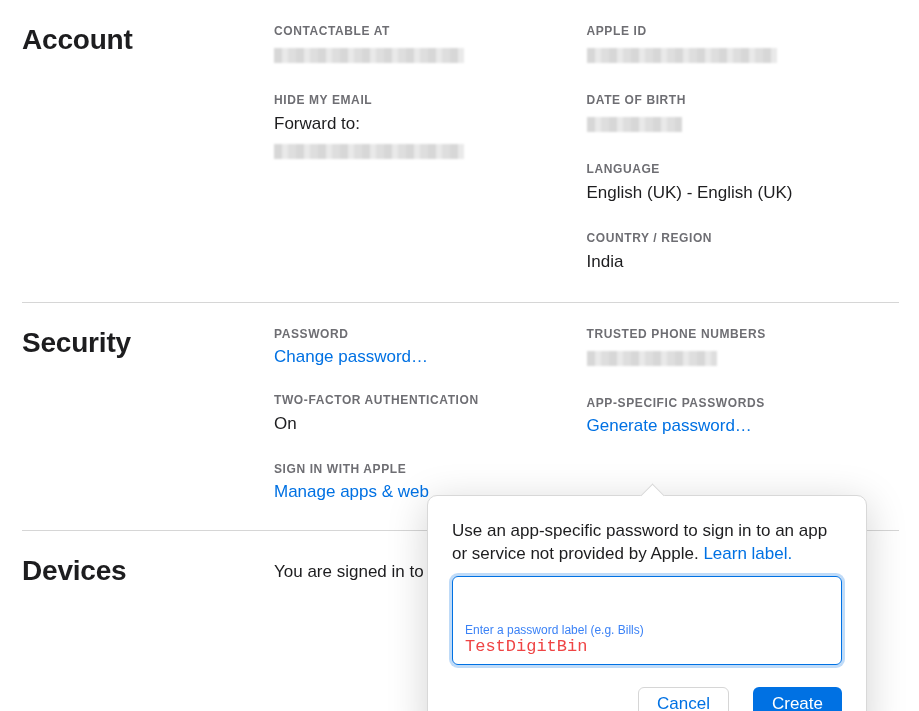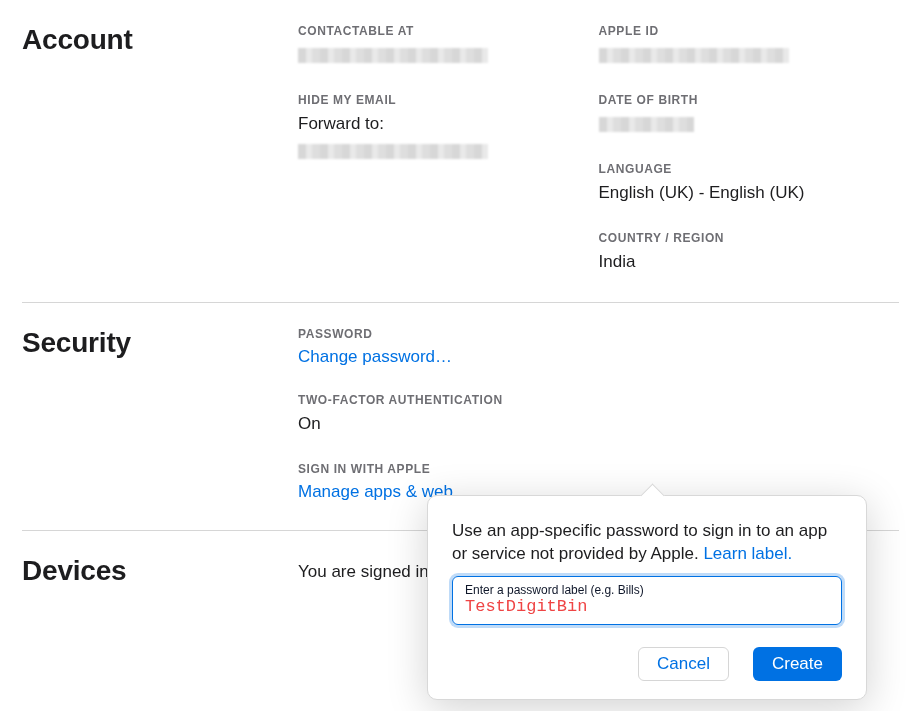--- a/index.html
+++ b/index.html
@@ -8,21 +8,20 @@
     background: #fff;
     color: #1d1d1f;
     width: 919px;
     height: 711px;
     overflow: hidden;
     position: relative;
   }
   .section {
     display: flex;
     padding: 24px 20px 28px 22px;
-    gap: 24px;
   }
   .section + .section {
     border-top: 1px solid #d6d6d6;
     margin-left: 22px;
     margin-right: 20px;
     padding-left: 0;
     padding-right: 0;
   }
   .section-title {
     width: 252px;
@@ -115,21 +114,22 @@
   }
   .input-wrap {
     border: 1px solid #0071e3;
     border-radius: 6px;
     box-shadow: 0 0 0 3px rgba(0,113,227,0.25);
     padding: 6px 12px 8px 12px;
     margin-bottom: 22px;
   }
   .input-label {
     font-size: 12px;
-    color: #0f172a;
+    color: #3b82f6;
+    margin-top: 40px;
   }
   .input-value {
     font-size: 17px;
     color: #ef4444;
     border: none;
     outline: none;
     width: 100%;
     padding: 0;
     font-family: Liberation Mono, monospace;
     caret-color: #0071e3;
@@ -204,20 +204,30 @@
       </div>
       <div class="field">
         <div class="label">TWO-FACTOR AUTHENTICATION</div>
         <div class="value">On</div>
       </div>
       <div class="field" style="margin-bottom:0">
         <div class="label">SIGN IN WITH APPLE</div>
         <a class="link">Manage apps &amp; web</a>
       </div>
     </div>
+    <div class="col">
+      <div class="field">
+        <div class="label">TRUSTED PHONE NUMBERS</div>
+        <span class="redacted med"></span>
+      </div>
+      <div class="field">
+        <div class="label">APP-SPECIFIC PASSWORDS</div>
+        <a class="link">Generate password…</a>
+      </div>
+    </div>
   </div>
 </div>
 
 <div class="section">
   <div class="section-title">Devices</div>
   <div class="fields">
     <div class="value" style="padding-top:6px">You are signed in to</div>
   </div>
 </div>
 

